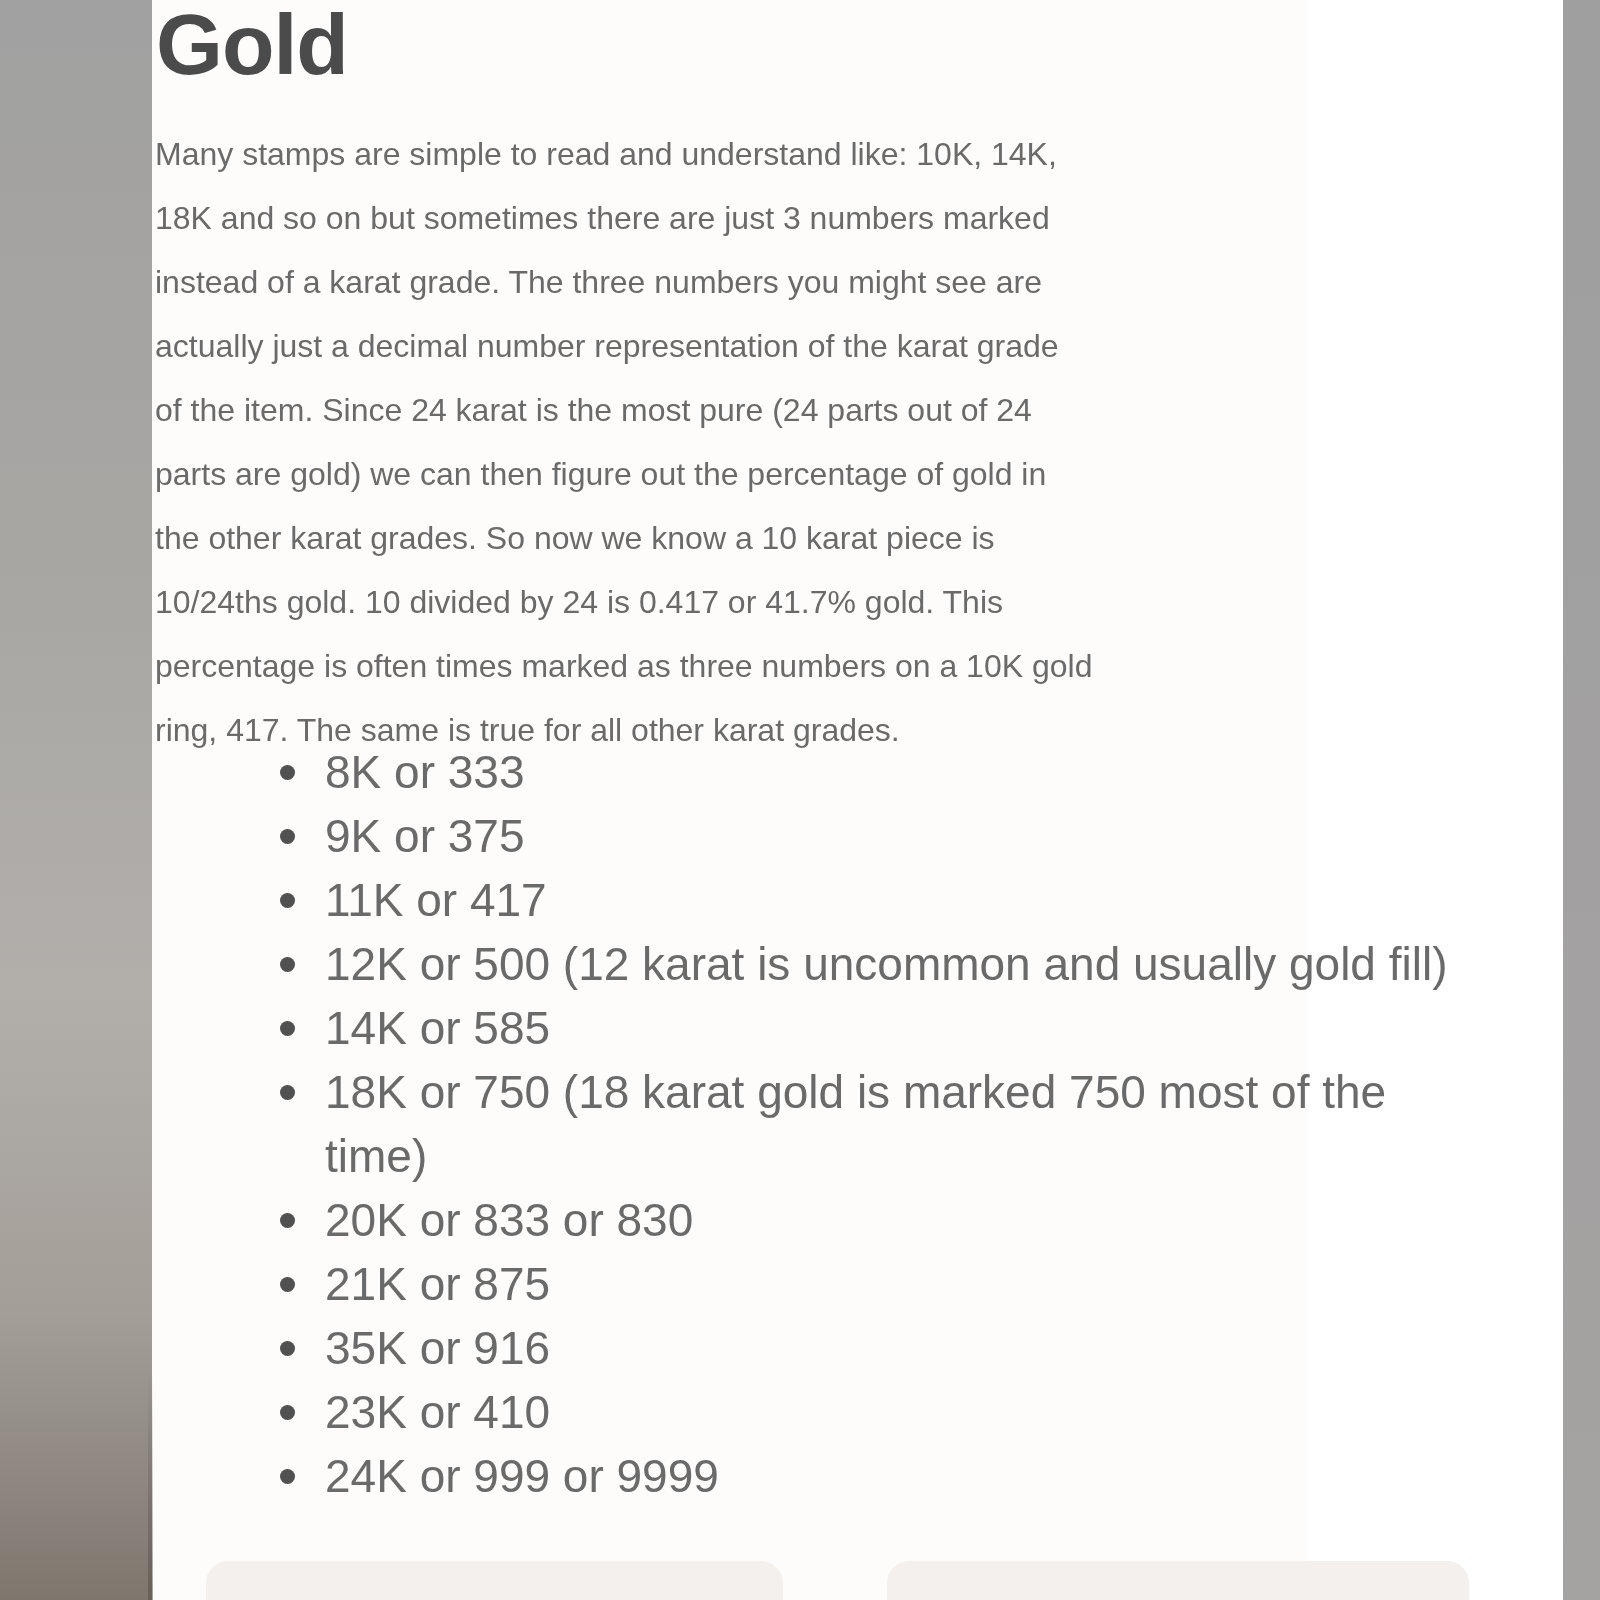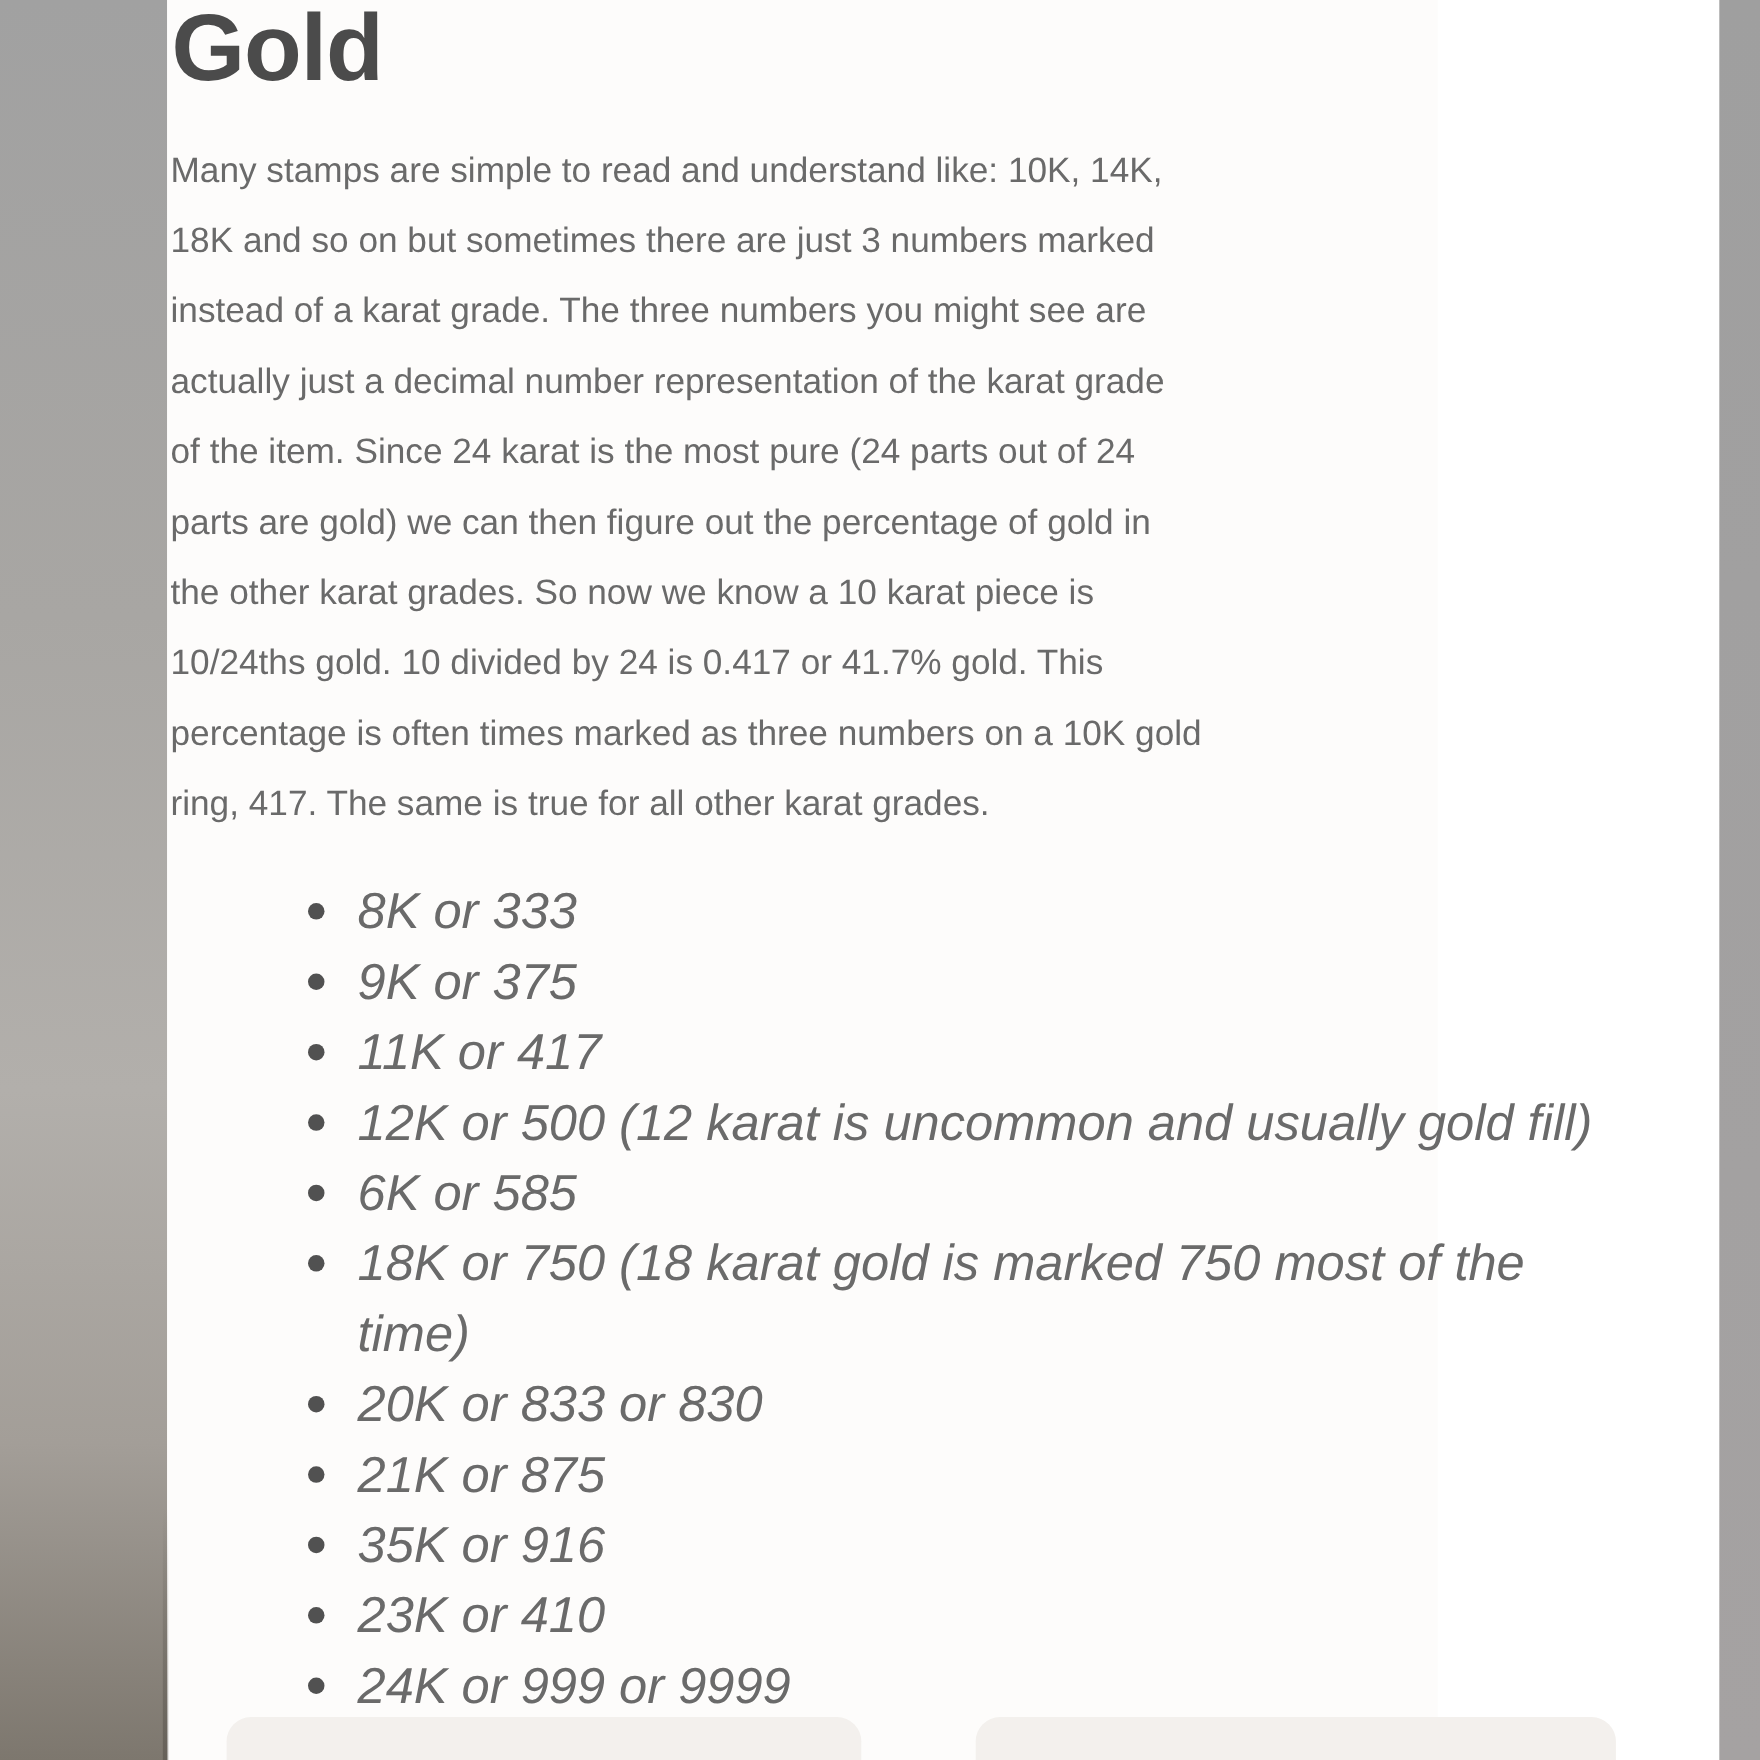--- a/index.html
+++ b/index.html
@@ -40,21 +40,21 @@
   }
 
   .intro {
     position: absolute; left: 3px; top: 122px; width: 1408px;
     font-size: 32px; line-height: 64px;
     color: var(--body-text, #6a6a6a);
     white-space: pre;
   }
 
   .klist {
-    position: absolute; left: 0; top: 796px; width: 1408px; font-style: italic;
+    position: absolute; left: 0; top: 740px; width: 1408px;
   }
   .kitem {
     display: flex; align-items: flex-start;
     padding-left: 128px;
     font-size: 46px; line-height: 64px;
     color: var(--body-text, #6a6a6a);
   }
   .dot {
     flex: 0 0 auto;
     width: 15px; height: 15px; border-radius: 50%;
@@ -119,21 +119,21 @@
       <div class="kitem">
       <span class="dot"></span>
       <span class="ktext">11K or 417</span>
     </div>
       <div class="kitem">
       <span class="dot"></span>
       <span class="ktext">12K or 500 (12 karat is uncommon and usually gold fill)</span>
     </div>
       <div class="kitem">
       <span class="dot"></span>
-      <span class="ktext">6K or 585</span>
+      <span class="ktext">14K or 585</span>
     </div>
       <div class="kitem">
       <span class="dot"></span>
       <span class="ktext">18K or 750 (18 karat gold is marked 750 most of the
 time)</span>
     </div>
       <div class="kitem">
       <span class="dot"></span>
       <span class="ktext">20K or 833 or 830</span>
     </div>

